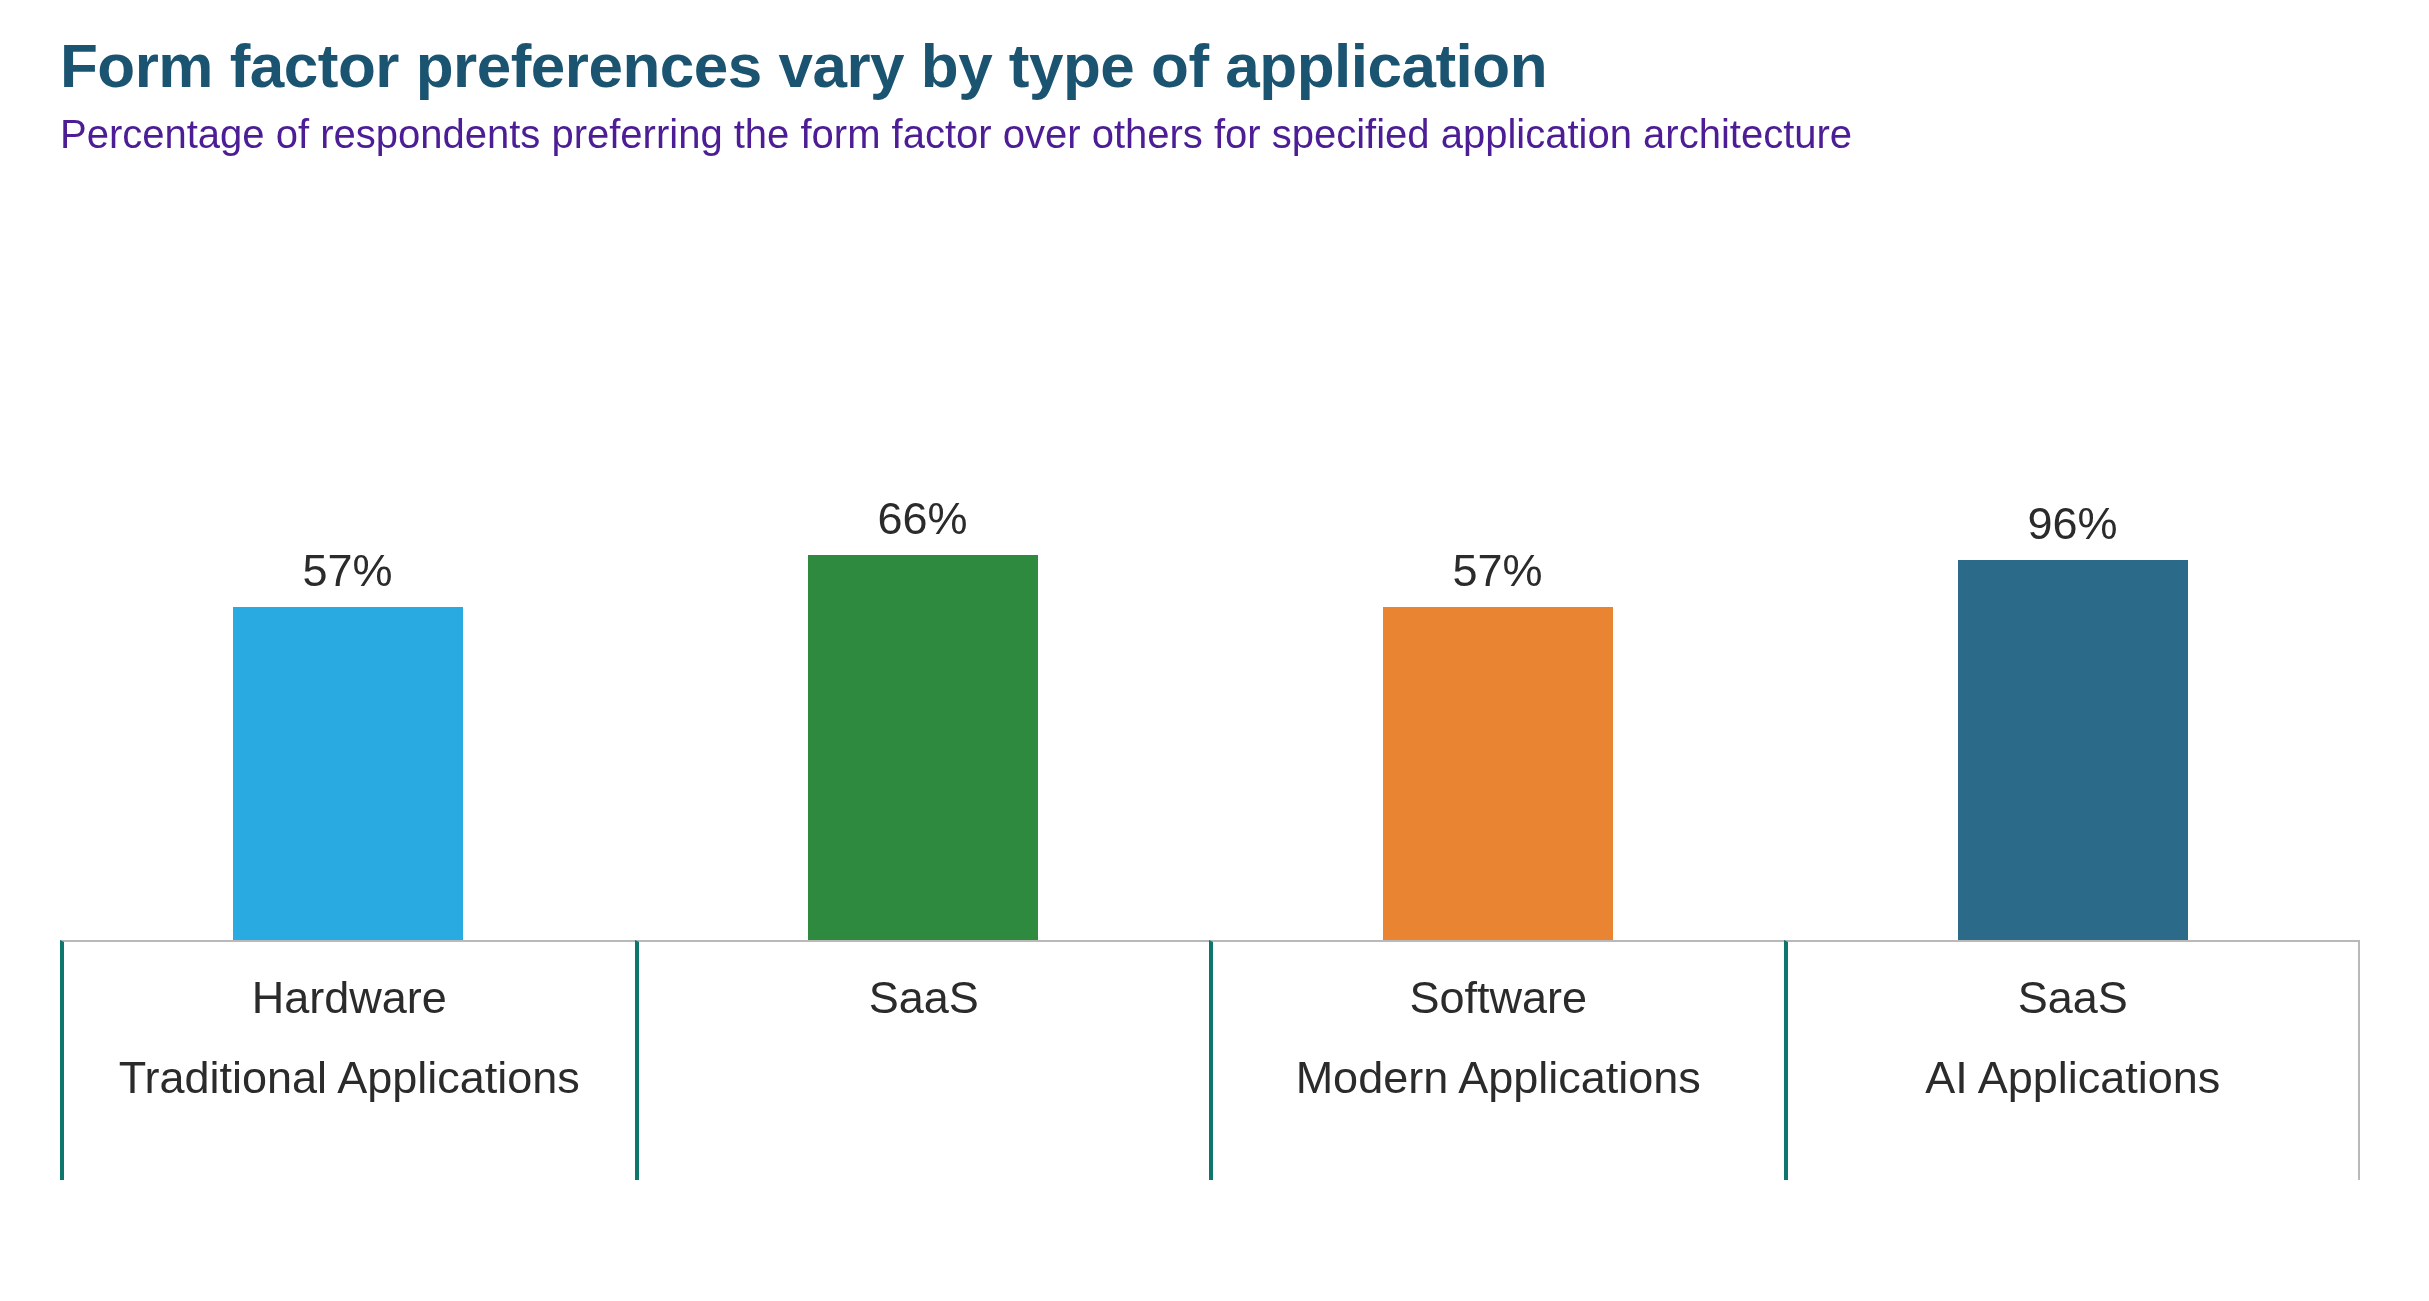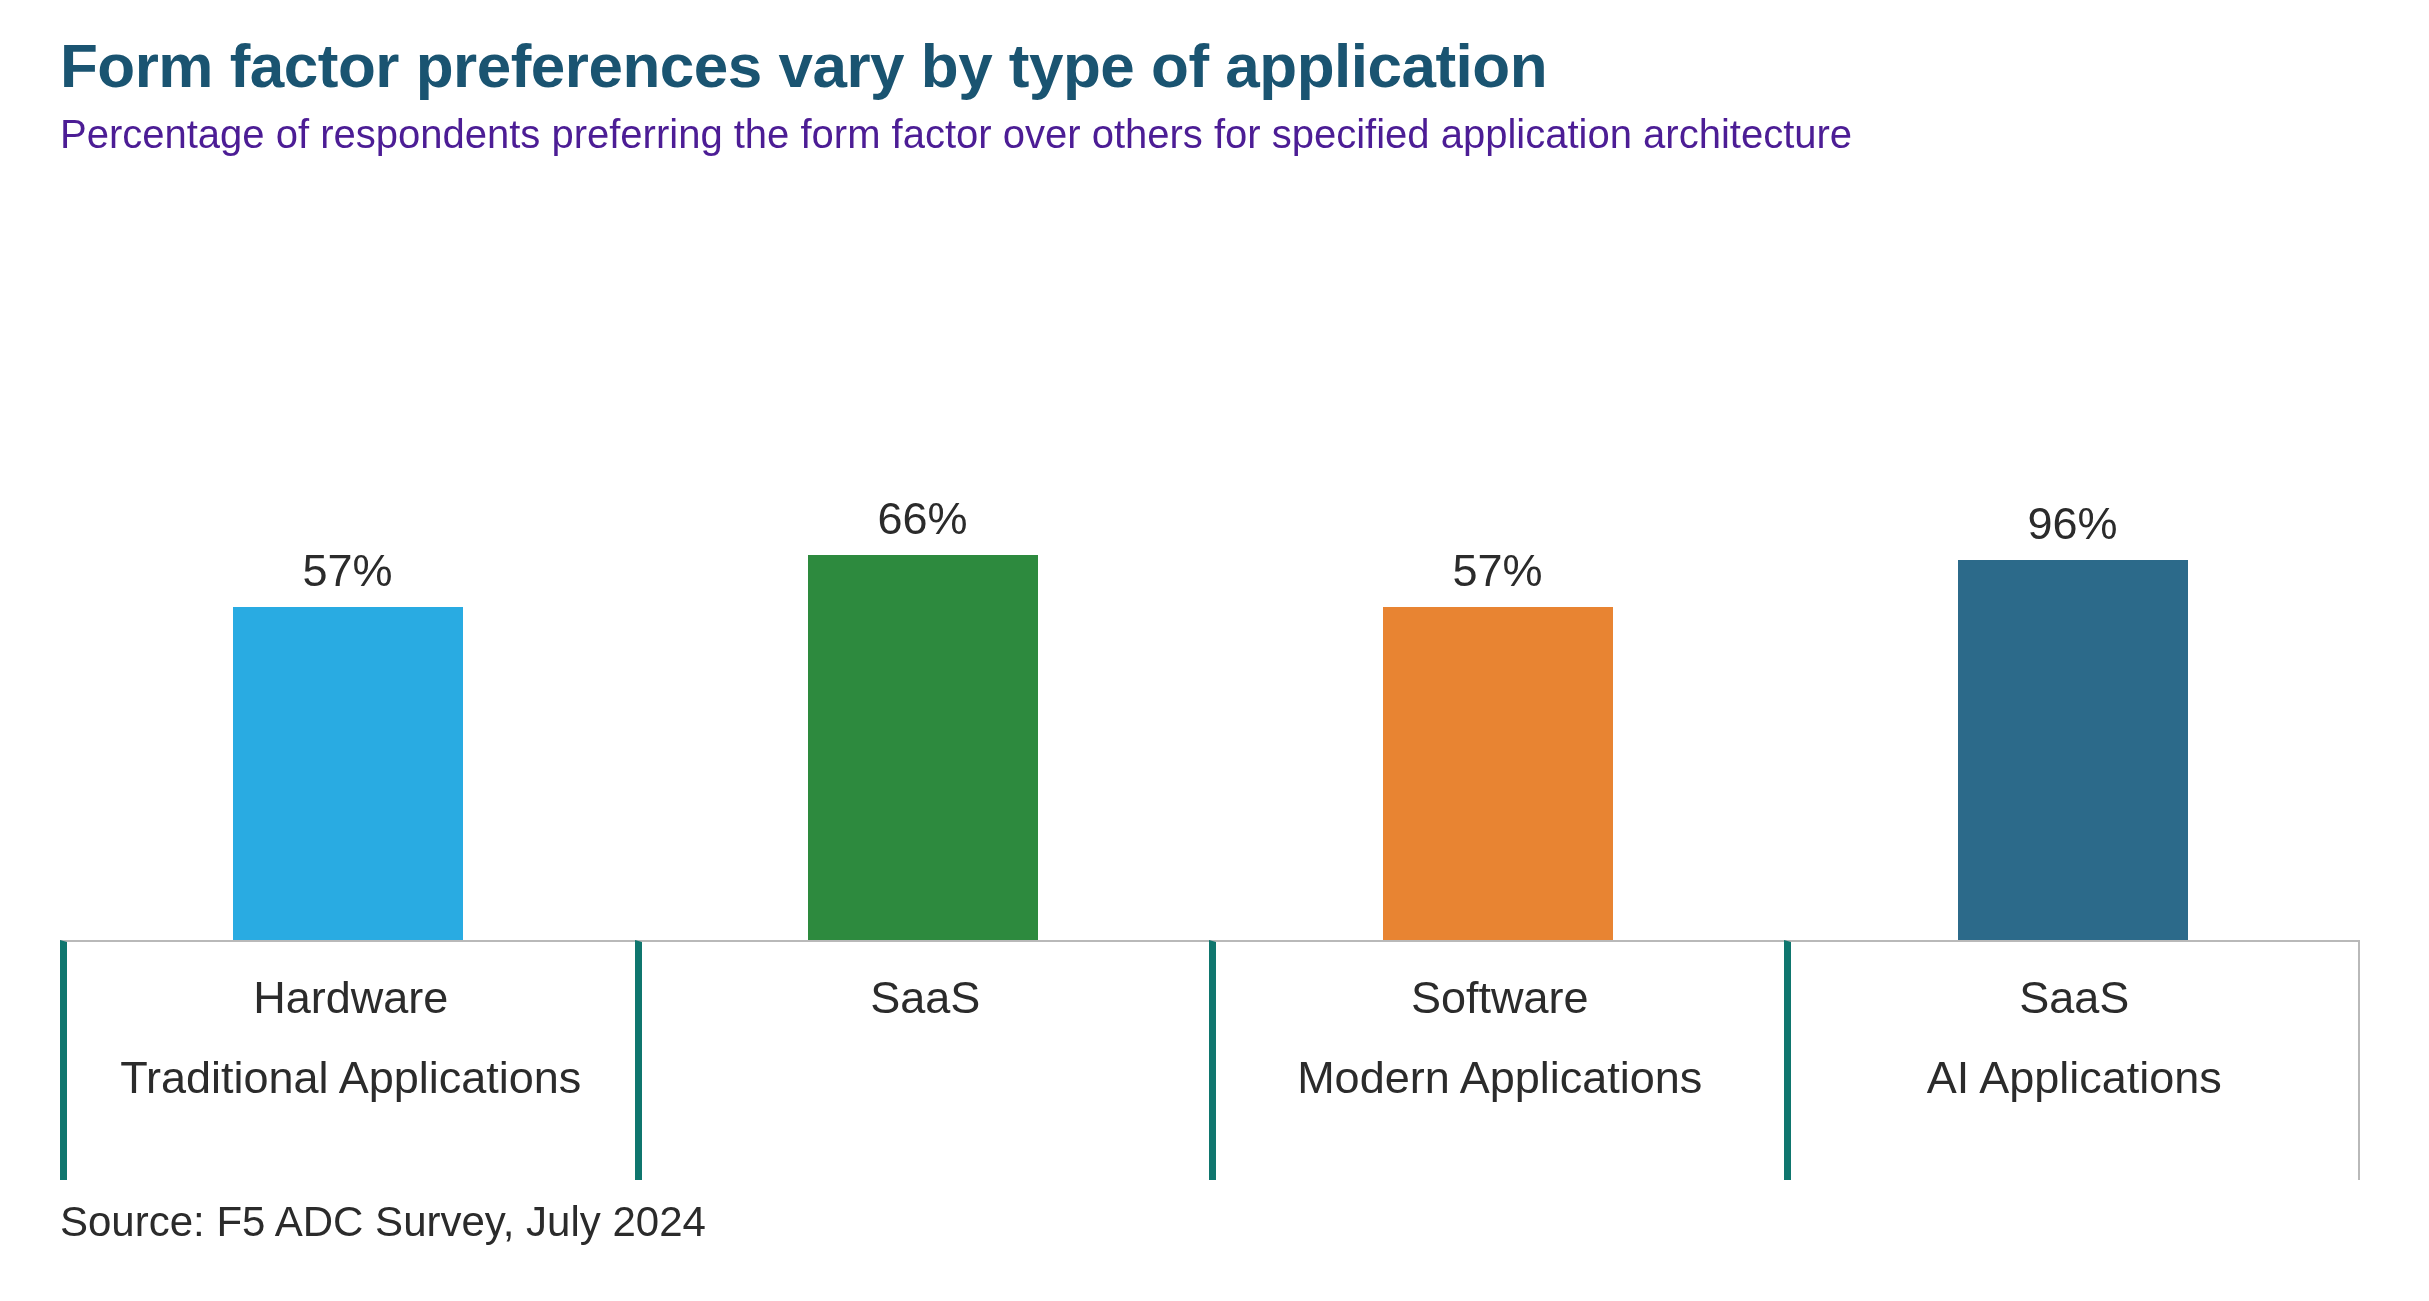--- a/index.html
+++ b/index.html
@@ -76,21 +76,21 @@
     left: 0;
     right: 0;
     top: 730px;
     height: 240px;
     display: flex;
   }
   .xa-cell {
     flex: 1 1 0;
     box-sizing: border-box;
     border-top: 2px solid #b9b9b9;
-    border-left: 7px solid #0f766e;
+    border-left: 4px solid #0f766e;
     text-align: center;
     padding-top: 30px;
   }
   .xa-cell:last-child {
     border-right: 2px solid #b9b9b9;
   }
   .form-factor {
     font-size: 45px;
     color: #2b2b2b;
     line-height: 1.15;
@@ -154,17 +154,16 @@
       <div class="xa-cell">
         <div class="form-factor">Software</div>
         <div class="category">Modern Applications</div>
       </div>
       <div class="xa-cell">
         <div class="form-factor">SaaS</div>
         <div class="category">AI Applications</div>
       </div>
     </div>
 
-    <div class="source">Source: F5 ADC Survey, July 2024</div>
 
   </div>
 
 </div>
 
 </body></html>

